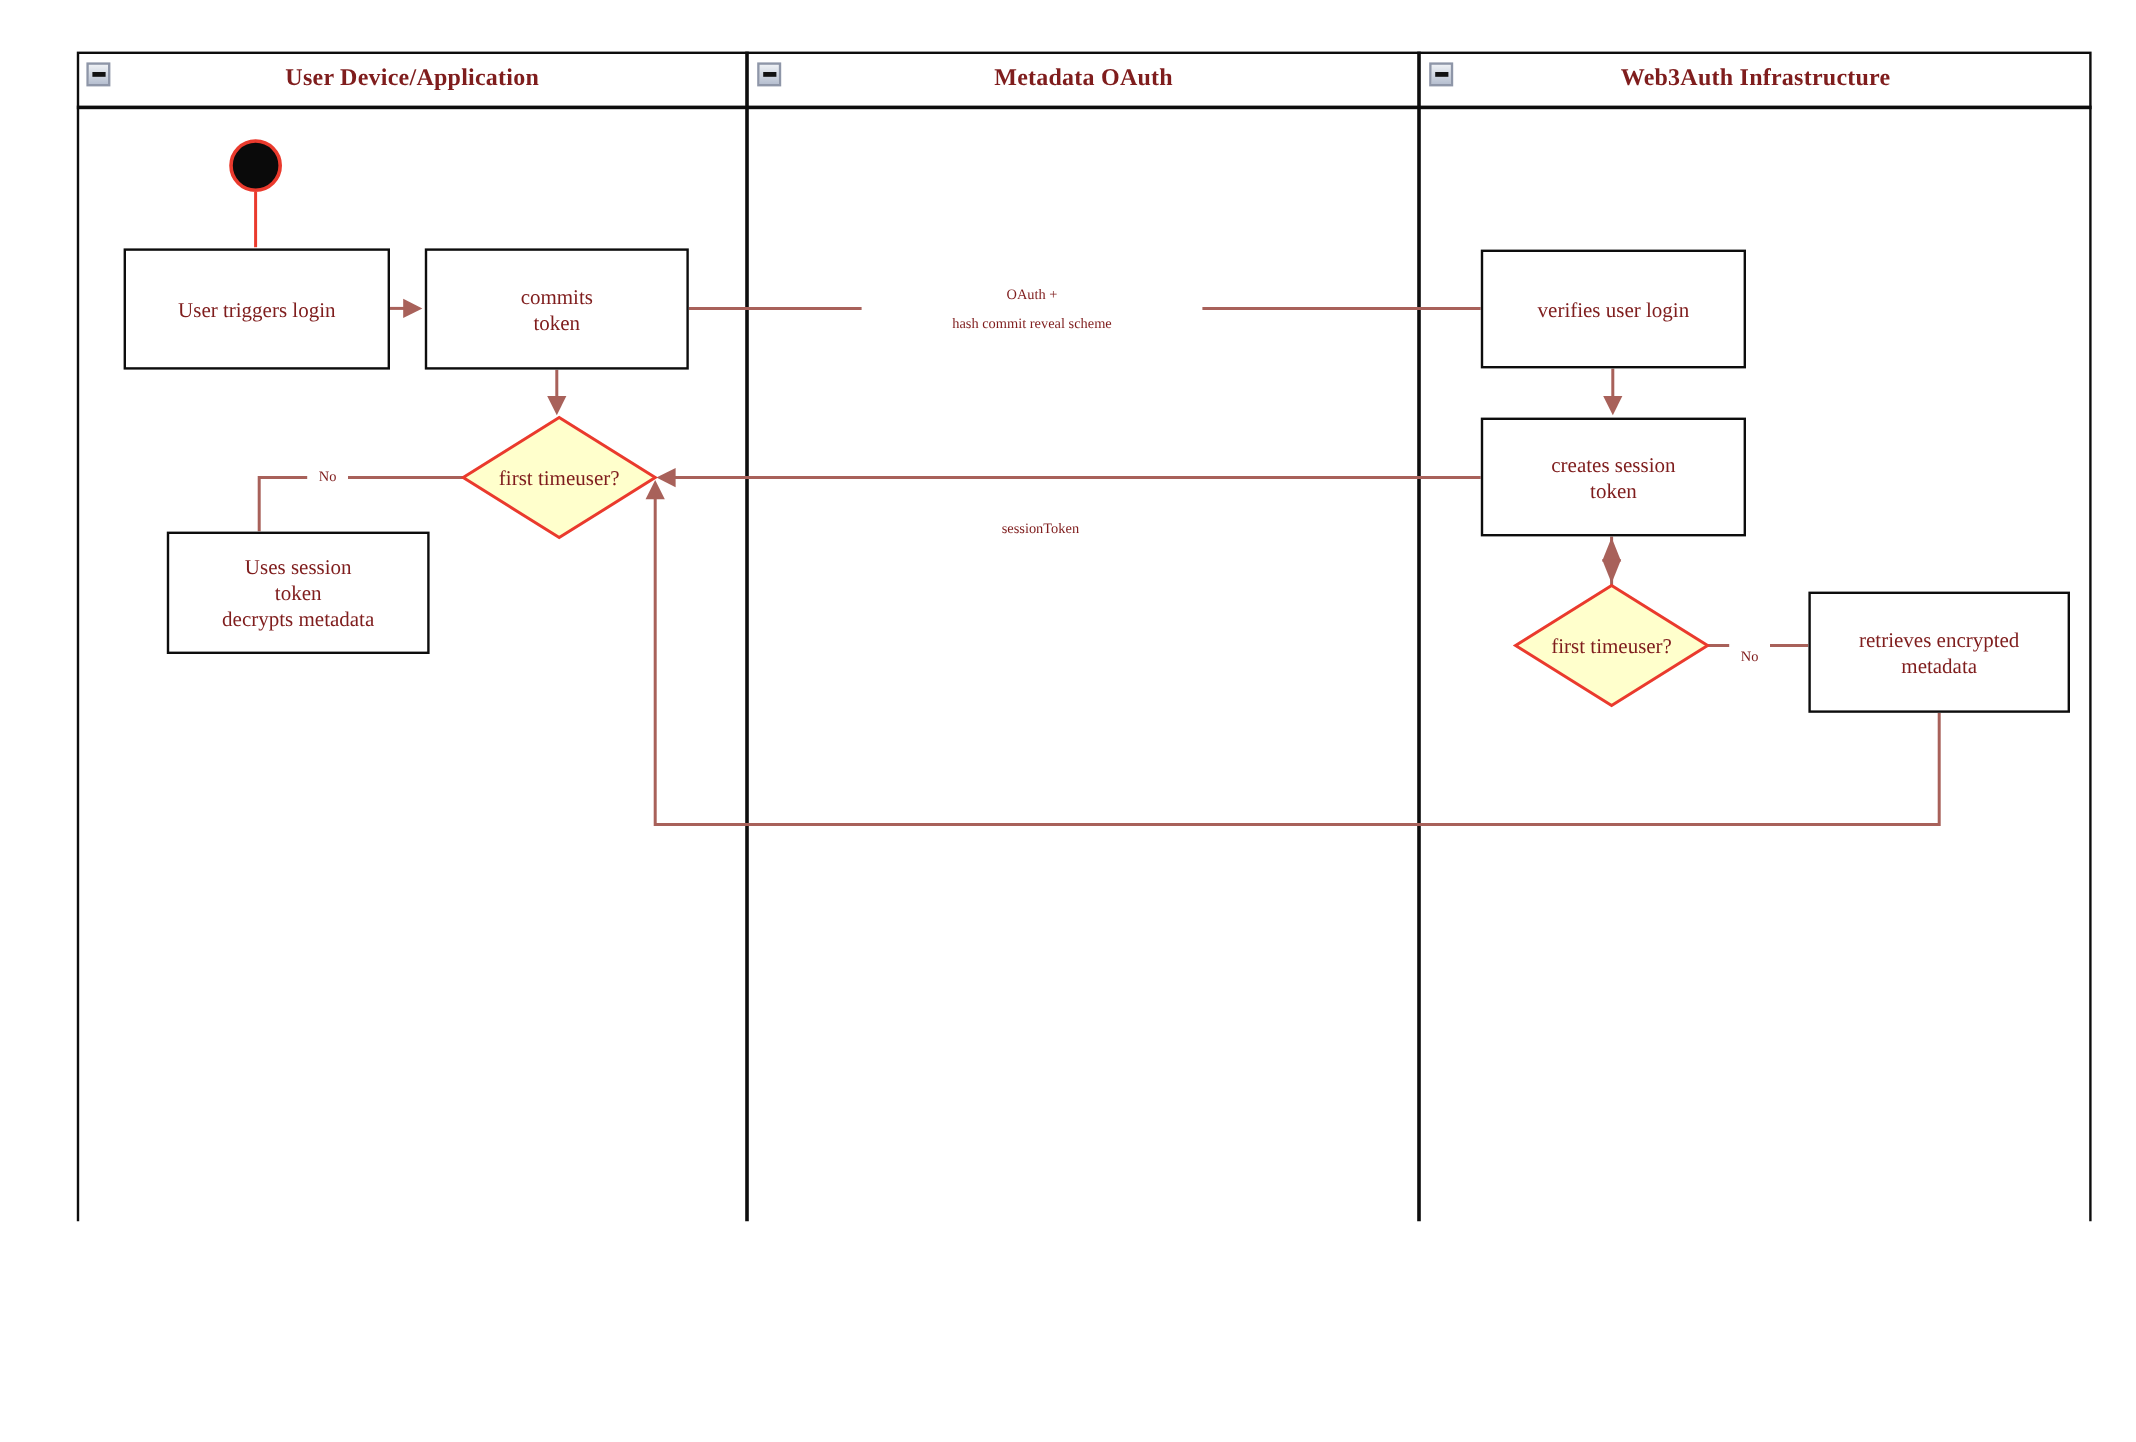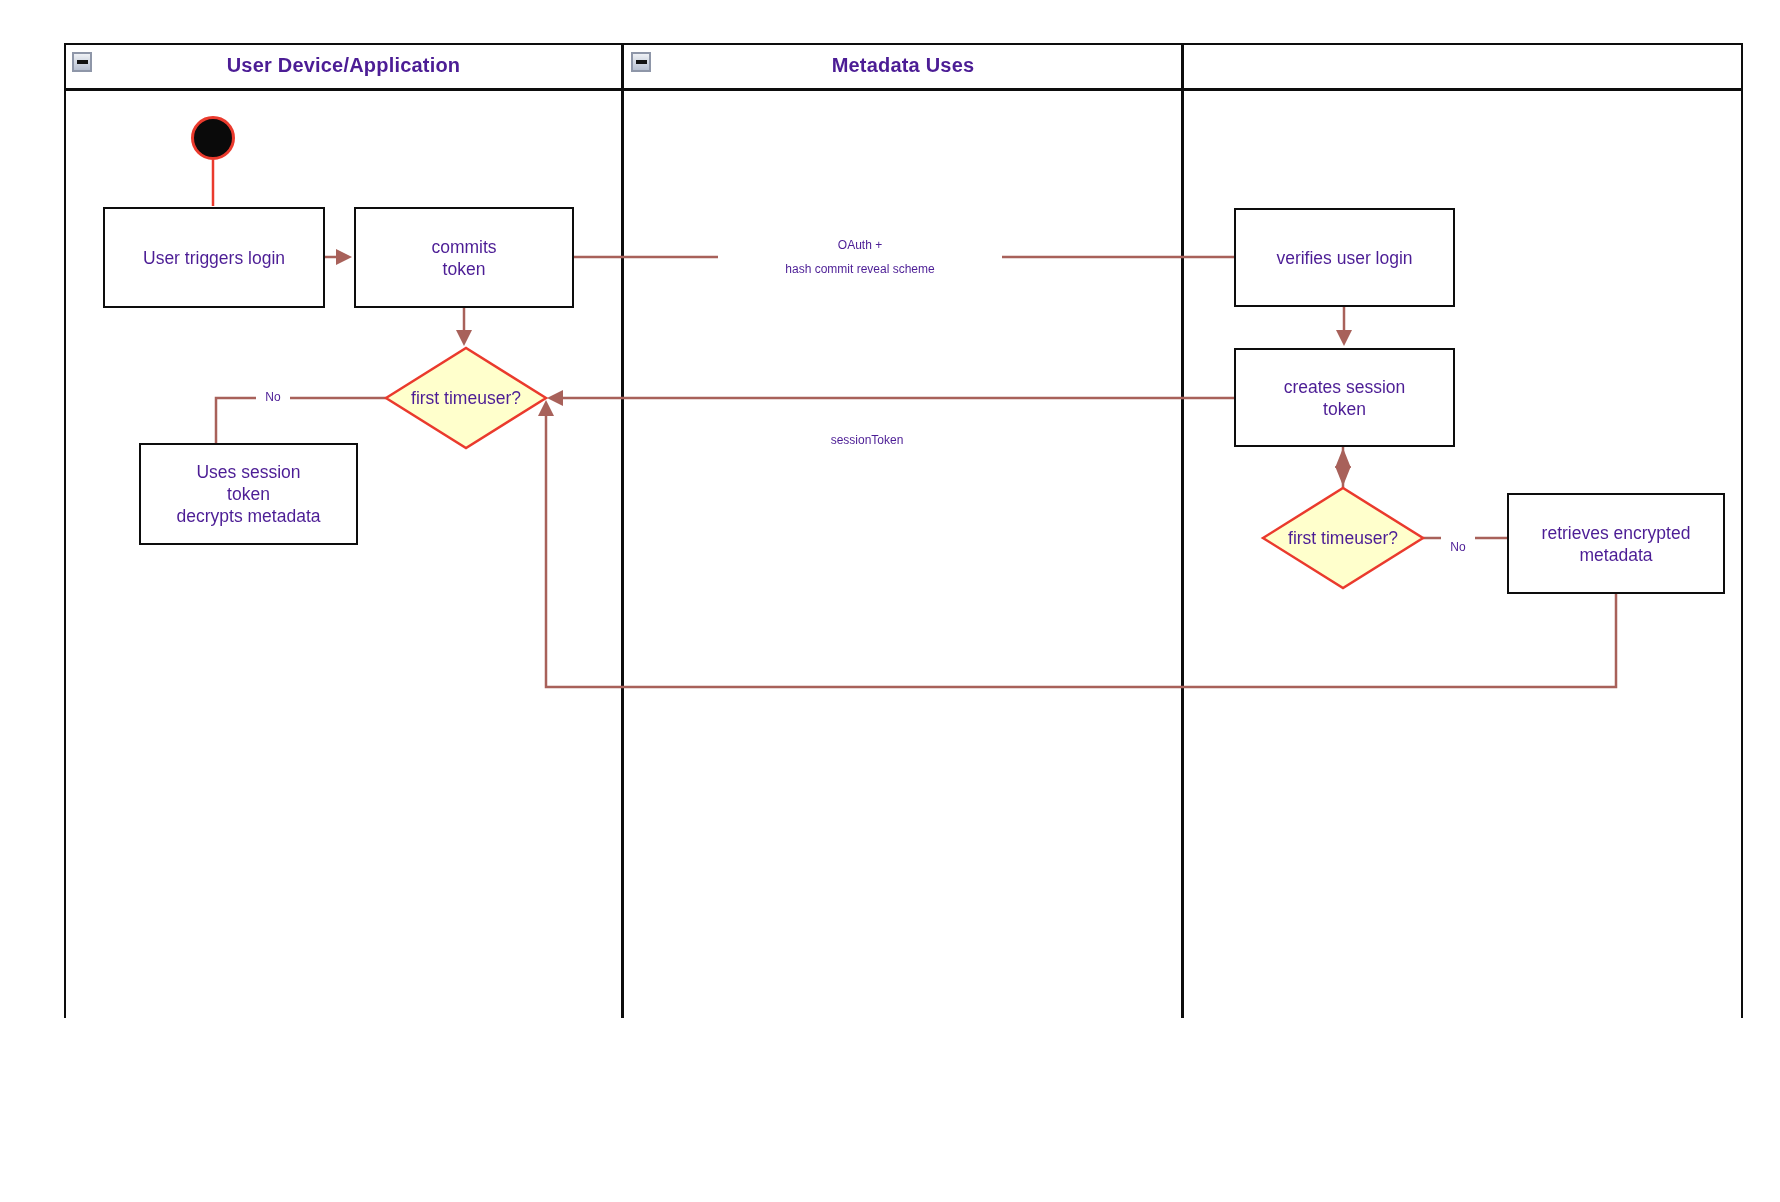--- a/index.html
+++ b/index.html
@@ -1,18 +1,18 @@
 <!DOCTYPE html>
 <html><head>
 <meta charset="utf-8">
 <style>
   html,body{margin:0;padding:0;background:#ffffff;}
   .stage{
     position:relative;width:1780px;height:1018px;background:#ffffff;
-    font-family:Liberation Sans, sans-serif;color:#4c1d95;overflow:hidden;
+    font-family:Liberation Serif, serif;color:#7f1d1d;overflow:hidden;
   }
   .frame{
     position:absolute;left:64px;top:43px;width:1679px;height:1141px;
     border:2.5px solid #0d0d0d;box-sizing:border-box;z-index:1;
   }
   .vsep{position:absolute;top:43px;width:2.5px;height:1141px;background:#0d0d0d;z-index:1;}
   .hsep{position:absolute;left:64px;top:88px;width:1679px;height:2.5px;background:#0d0d0d;z-index:1;}
   .lane-header{
     position:absolute;top:43px;height:45px;display:flex;align-items:center;justify-content:center;
     z-index:2;
@@ -53,21 +53,27 @@
   <div class="lane-header" style="left:64px;width:559px;">
     <span class="collapse">
         <span class="bar"></span>
       </span>
     <span class="lane-title">User Device/Application</span>
   </div>
   <div class="lane-header" style="left:623px;width:560px;">
     <span class="collapse">
         <span class="bar"></span>
       </span>
-    <span class="lane-title">Metadata Uses</span>
+    <span class="lane-title">Metadata OAuth</span>
+  </div>
+  <div class="lane-header" style="left:1183px;width:560px;">
+    <span class="collapse">
+        <span class="bar"></span>
+      </span>
+    <span class="lane-title">Web3Auth Infrastructure</span>
   </div>
 
   <svg class="wires" viewBox="0 0 1780 1202">
 
     <line x1="213" y1="160" x2="213" y2="206" stroke="#ea3a2d" stroke-width="2.5"></line>
     <circle cx="213" cy="138" r="20.5" fill="#0a0a0a" stroke="#ea3a2d" stroke-width="3"></circle>
 
     <line x1="325" y1="257" x2="338" y2="257" stroke="#a8615a" stroke-width="2.5"></line>
     <polygon points="352,257 336,249 336,265" fill="#a8615a"></polygon>
 

